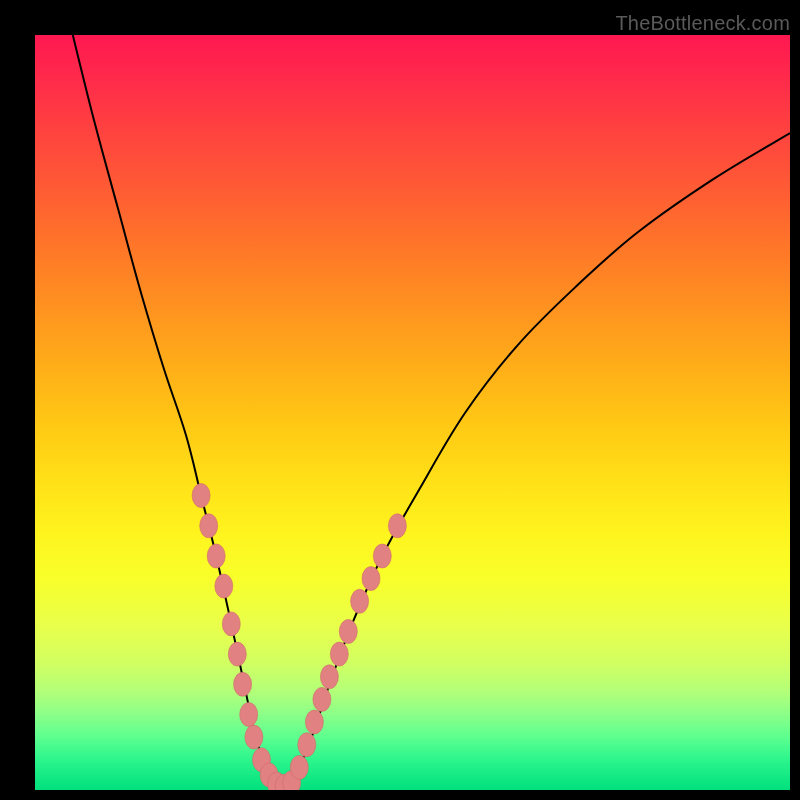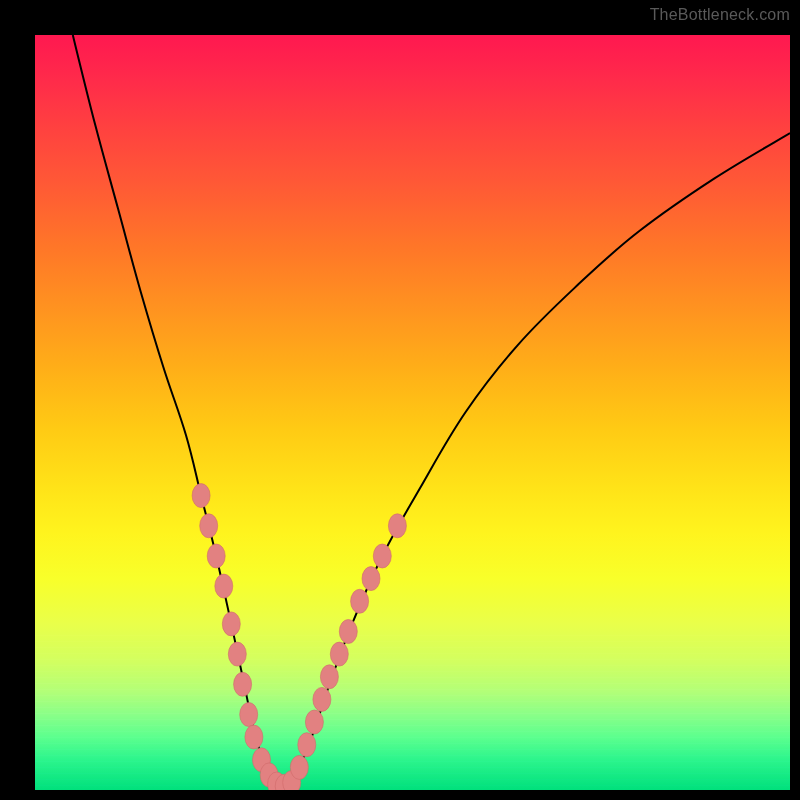--- a/index.html
+++ b/index.html
@@ -68,24 +68,24 @@
       rgba(255,255,255,0.0) 0px,
       rgba(255,255,255,0.0) 5px,
       rgba(255,255,255,0.07) 5px,
       rgba(255,255,255,0.07) 6px
     );
     mix-blend-mode: overlay;
     opacity: 0.4;
   }
   .watermark {
     position: absolute;
-    top: 6px;
+    top: 12px;
     right: 10px;
     color: #5a5a5a;
-    font-size: 16px;
+    font-size: 20px;
     font-weight: 500;
     letter-spacing: 0.2px;
   }
   svg.curve {
     position: absolute;
     left: 0;
     top: 0;
     width: 755px;
     height: 755px;
     overflow: visible;

